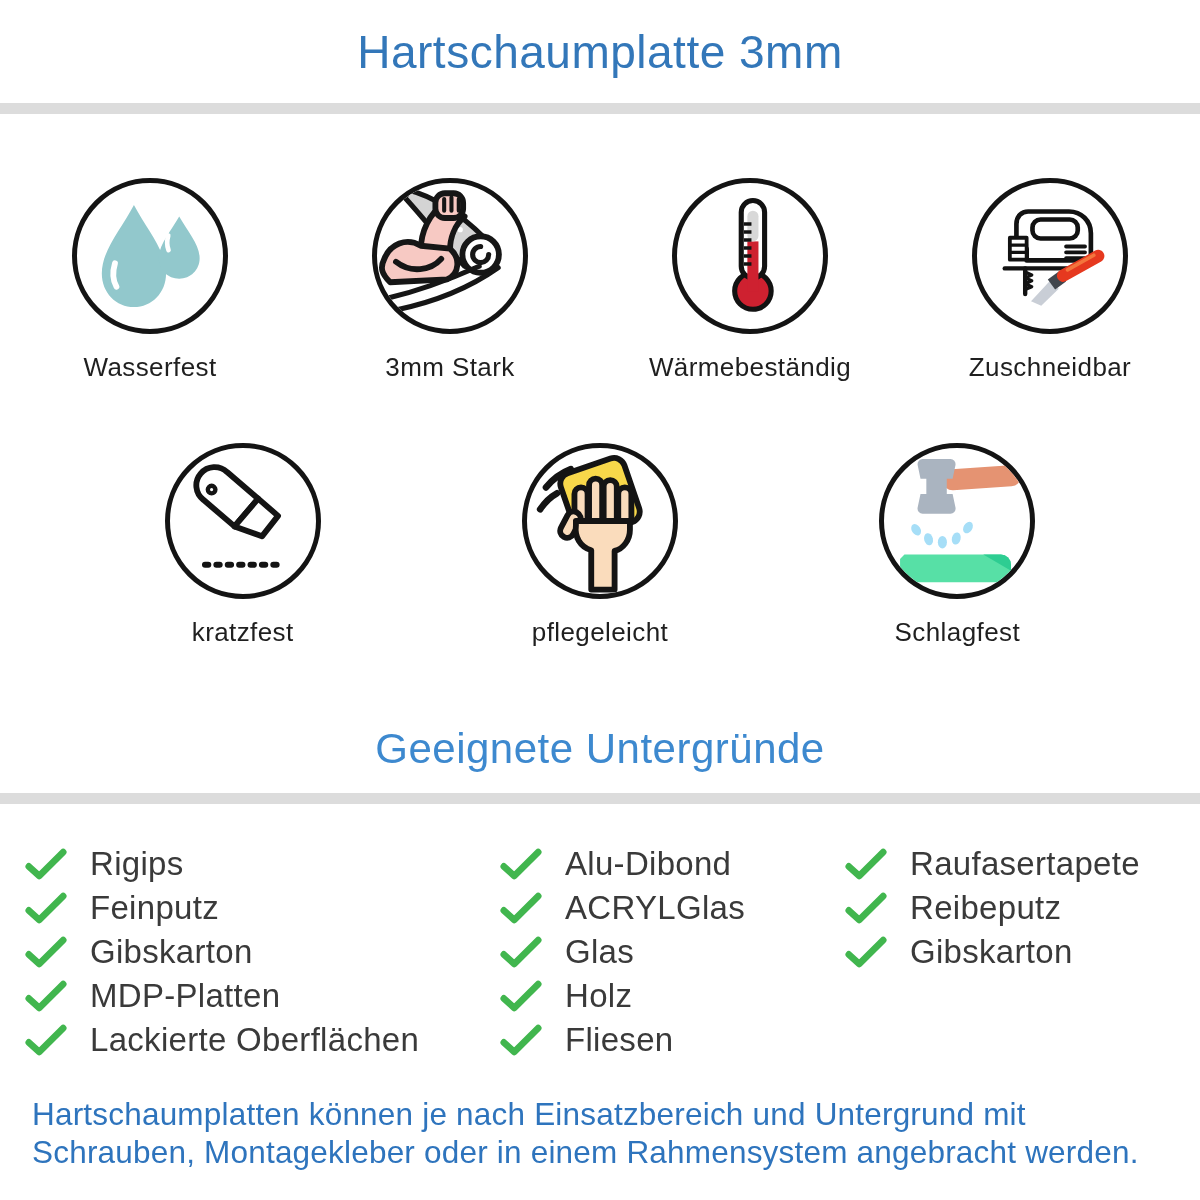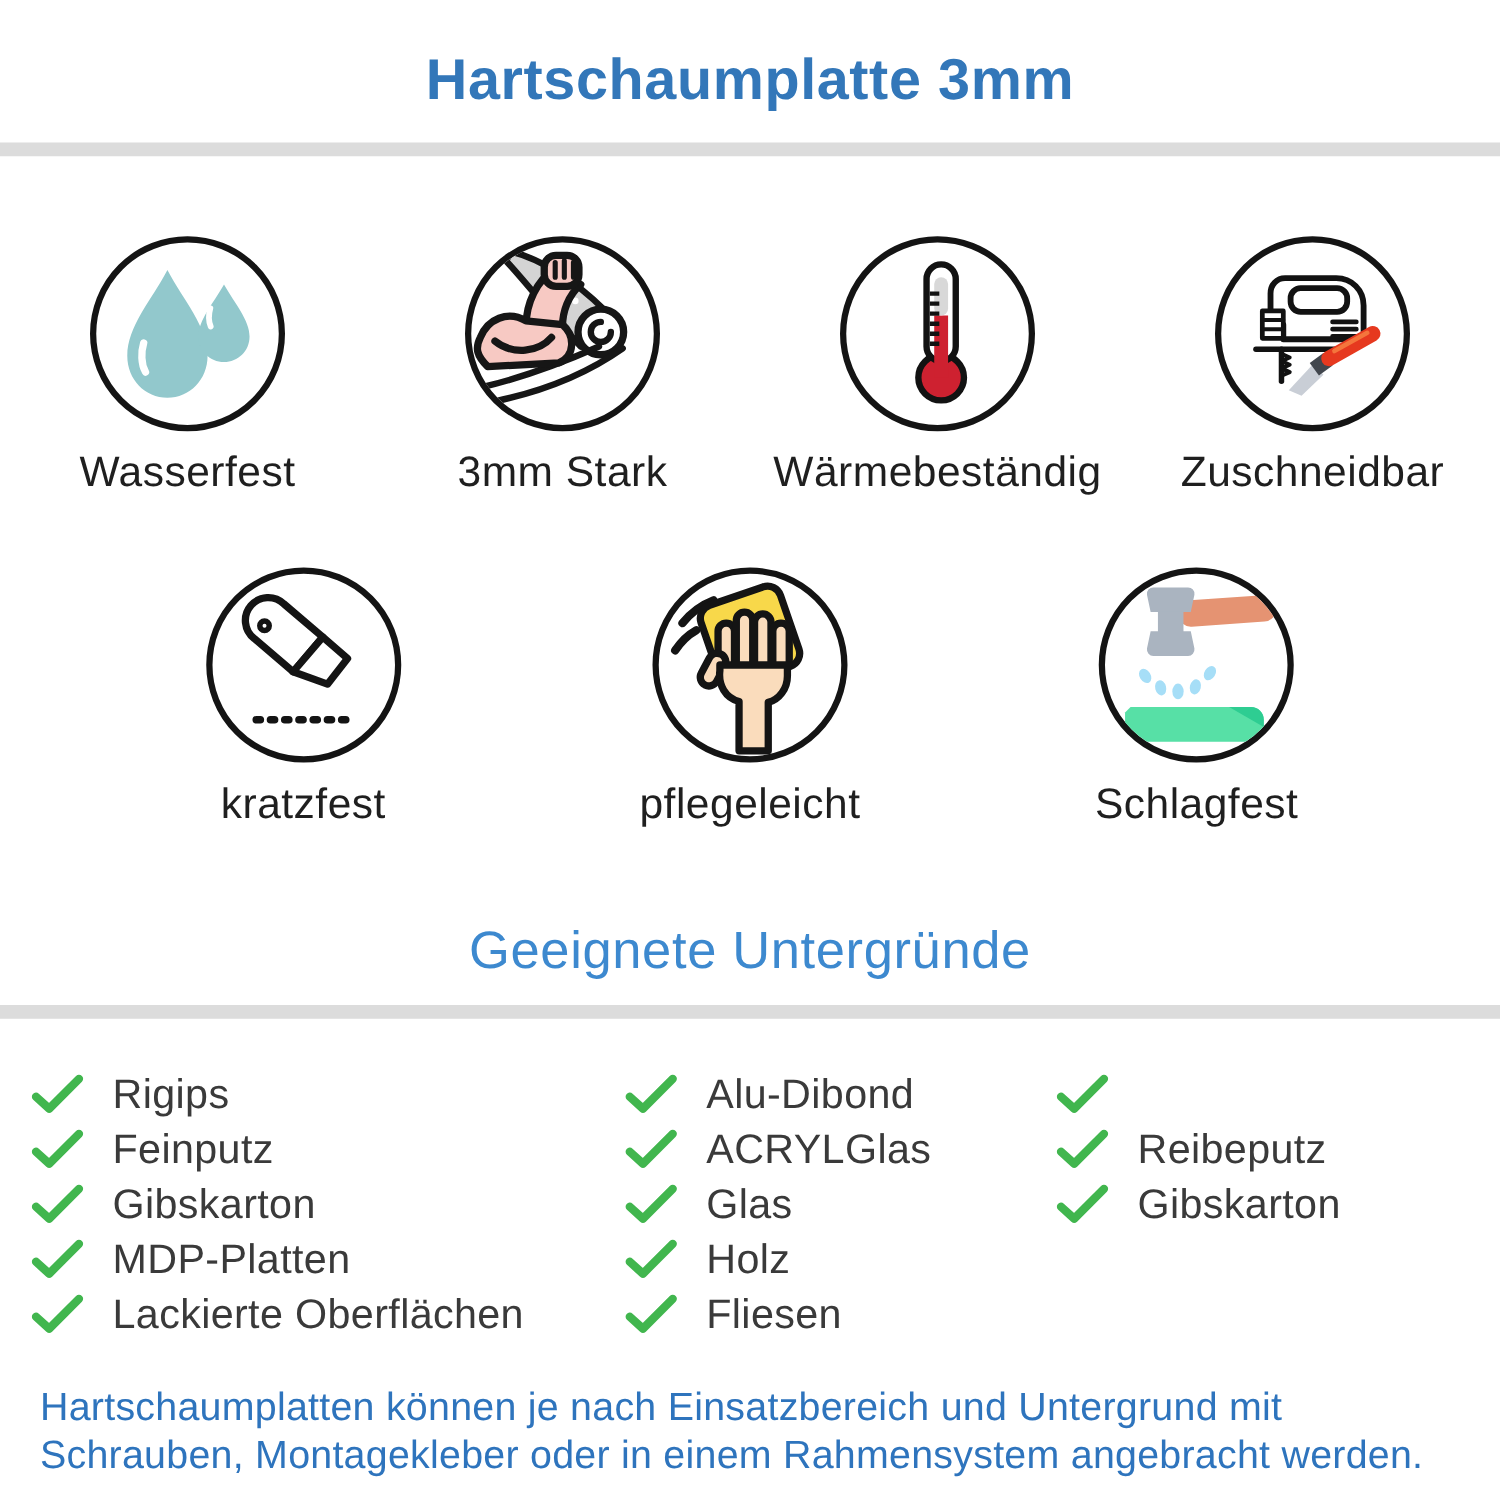--- a/index.html
+++ b/index.html
@@ -6,37 +6,37 @@
     --heading1:#3377b9; --heading2:#3d89cf; --footer-text:#2e74bd;
     --check-green:#41b64e; --divider:#dcdcdc; --text-dark:#333333;
   }
   *{margin:0;padding:0;box-sizing:border-box;}
   html,body{background:#ffffff;}
   .page{
     width:1200px;height:1200px;background:#ffffff;overflow:hidden;position:relative;
     font-family:"Liberation Sans","DejaVu Sans",sans-serif;
   }
   .title{
-    padding-top:37px;text-align:center;font-size:46px;line-height:52px;
-    font-weight:700;color:var(--heading1);letter-spacing:0.5px;
+    padding-top:26px;text-align:center;font-size:46px;line-height:52px;
+    font-weight:400;color:var(--heading1);letter-spacing:0.5px;
   }
   .divider{height:11px;width:100%;background:var(--divider);}
   .divider.top{margin-top:25px;}
   .divider.mid{margin-top:20px;}
   .feature-row{display:flex;width:100%;}
   .feature-row.row1{margin-top:64px;}
   .feature-row.row2{margin-top:59px;padding:0 64px;}
   .feature{flex:1;display:flex;flex-direction:column;align-items:center;}
   .circle{
     width:156px;height:156px;border:5px solid #141414;border-radius:50%;
     overflow:hidden;display:flex;align-items:center;justify-content:center;background:#fff;
   }
   .circle svg{width:146px;height:146px;display:block;}
   .feature-label{
-    margin-top:16px;font-size:34px;line-height:34px;color:#1f1f1f;
+    margin-top:16px;font-size:26px;line-height:34px;color:#1f1f1f;
     font-weight:500;letter-spacing:0.4px;text-align:center;
   }
   .section-title{
     margin-top:76px;text-align:center;font-size:42px;line-height:48px;
     font-weight:400;color:var(--heading2);letter-spacing:0.5px;
   }
   .substrates{
     margin-top:38px;padding-left:25px;display:grid;
     grid-template-columns:475px 345px auto;
   }
@@ -268,20 +268,21 @@
           </svg>
         <span class="substrate-label">Fliesen</span>
       </li>
     </ul>
 
     <ul>
       <li>
         <svg class="check" viewBox="0 0 44 34">
             <polyline points="4,19 15,29 40,4" fill="none" stroke="#41b64e" stroke-width="7" stroke-linecap="round" stroke-linejoin="round"></polyline>
           </svg>
+        <span class="substrate-label">Raufasertapete</span>
       </li>
       <li>
         <svg class="check" viewBox="0 0 44 34">
             <polyline points="4,19 15,29 40,4" fill="none" stroke="#41b64e" stroke-width="7" stroke-linecap="round" stroke-linejoin="round"></polyline>
           </svg>
         <span class="substrate-label">Reibeputz</span>
       </li>
       <li>
         <svg class="check" viewBox="0 0 44 34">
             <polyline points="4,19 15,29 40,4" fill="none" stroke="#41b64e" stroke-width="7" stroke-linecap="round" stroke-linejoin="round"></polyline>

